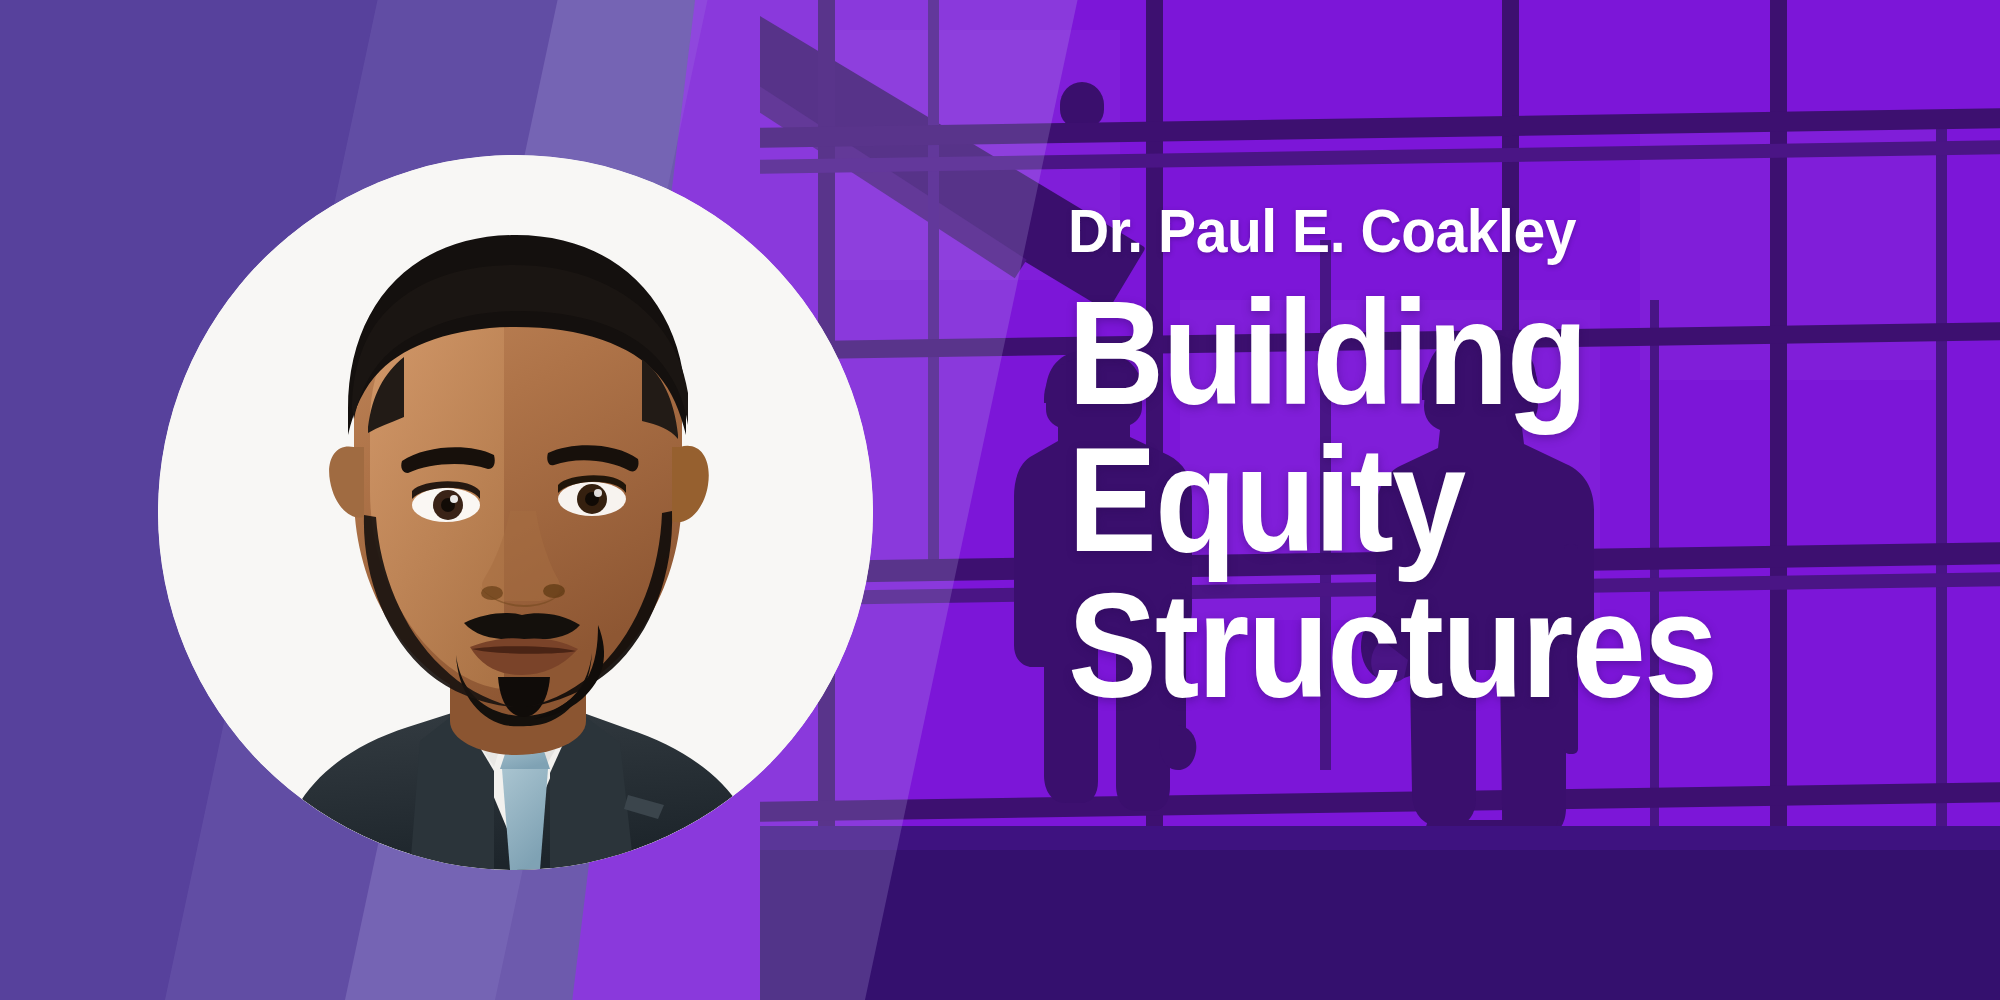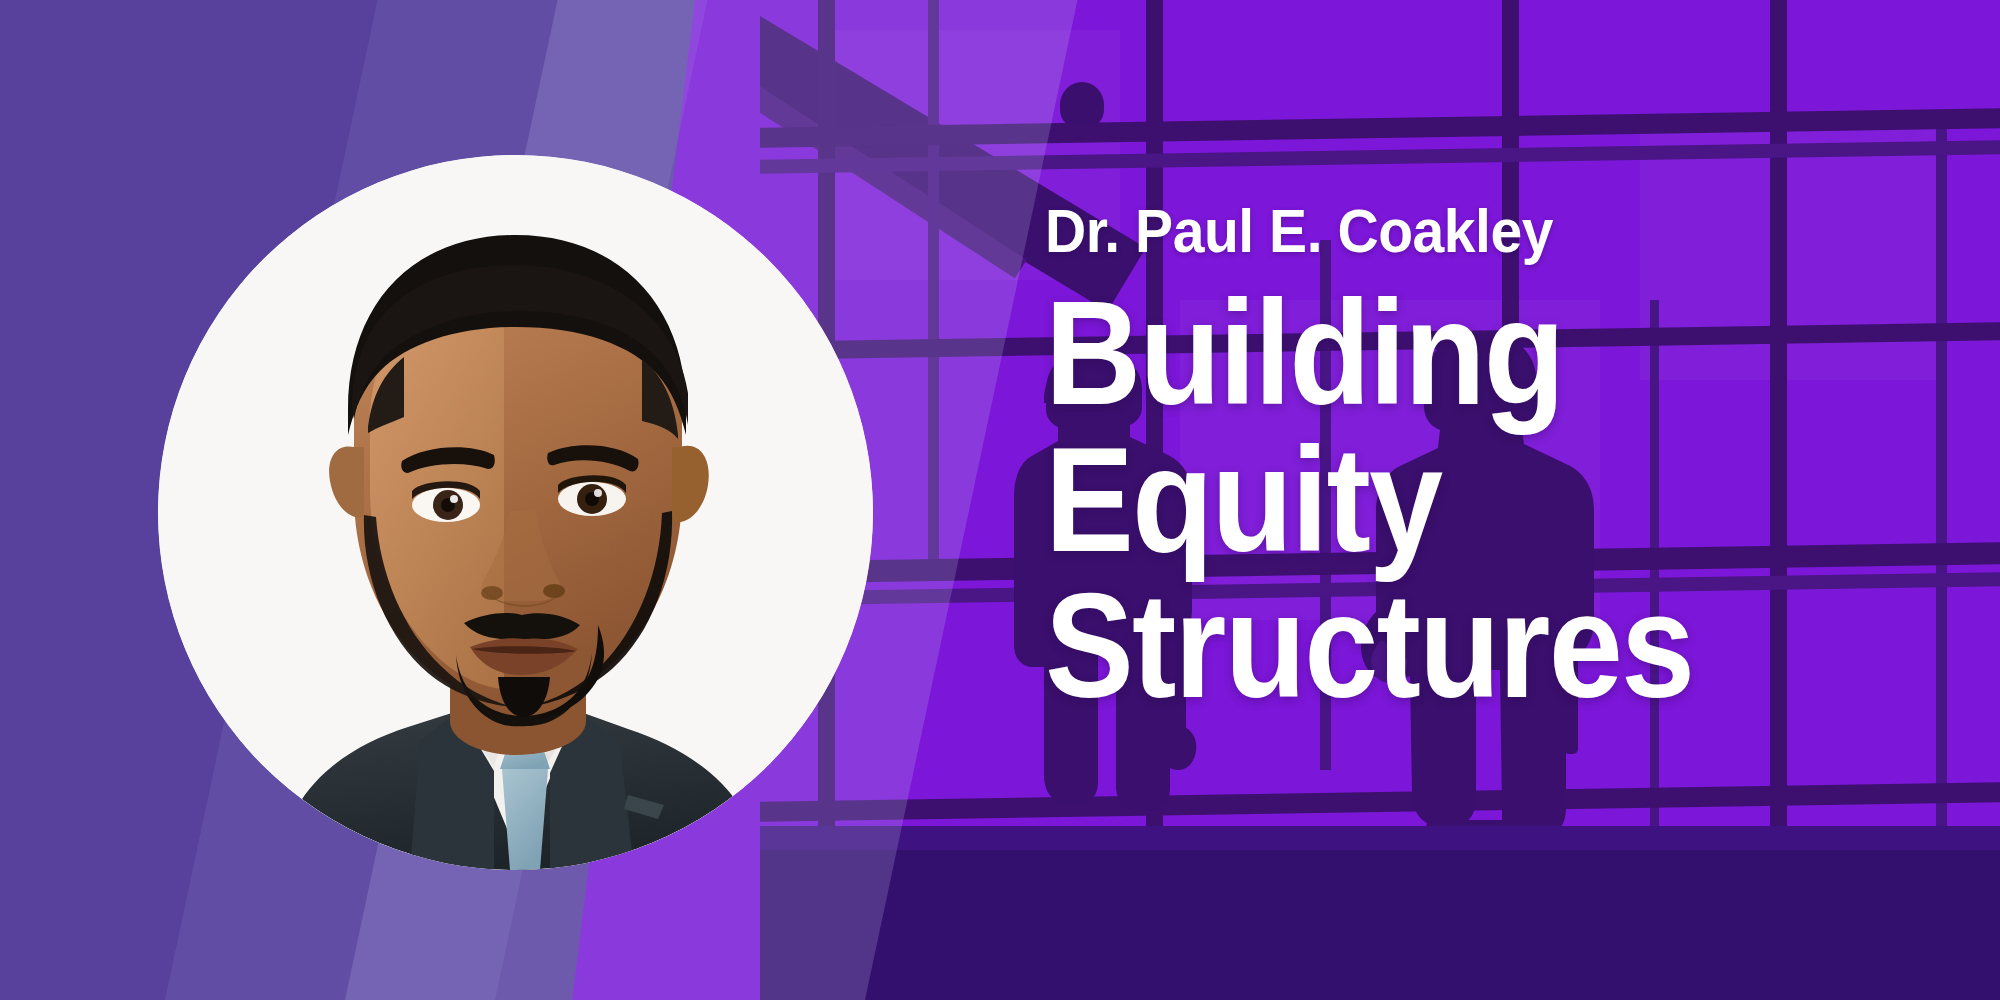--- a/index.html
+++ b/index.html
@@ -121,21 +121,21 @@
     border-radius: 50%;
     background: #F7F6F4;
     overflow: hidden;
     z-index: 6;
   }
   .portrait svg { display: block; width: 100%; height: 100%; }
 
   
   .textblock {
     position: absolute;
-    left: 1045px;
+    left: 1068px;
     top: 200px;
     z-index: 8;
   }
   .kicker {
     color: #FFFFFF;
     font-size: 62px;
     font-weight: 700;
     letter-spacing: -0.5px;
     line-height: 1;
     margin: 0 0 18px 0;

